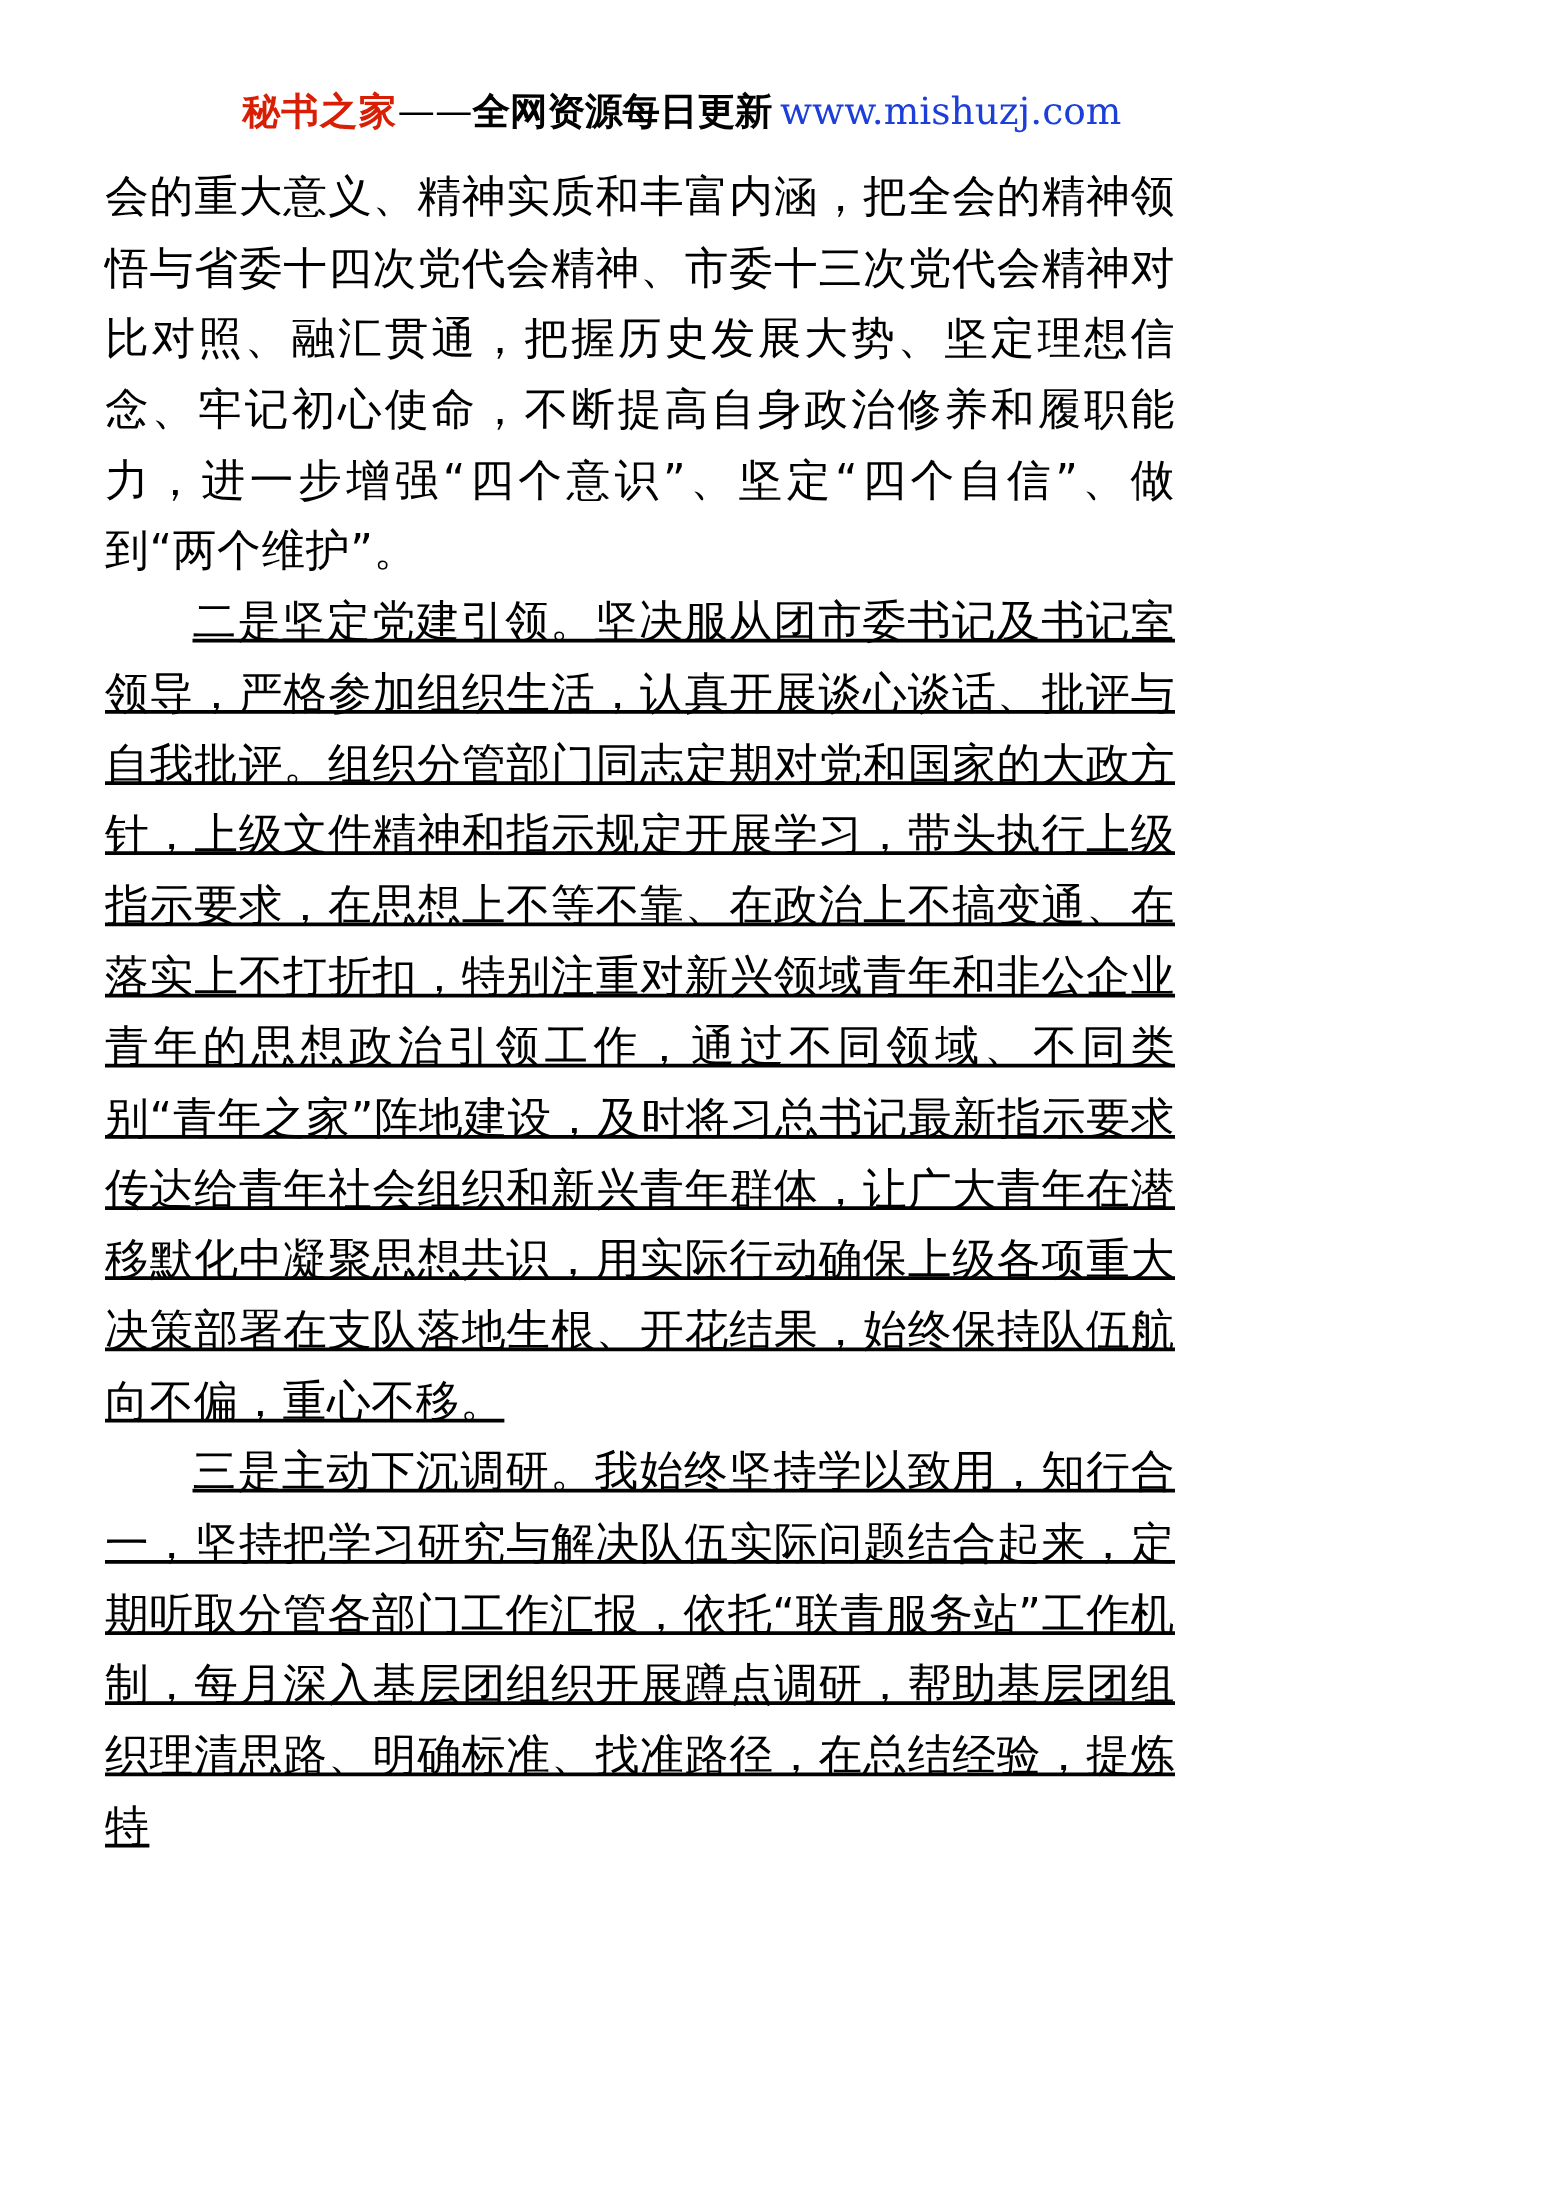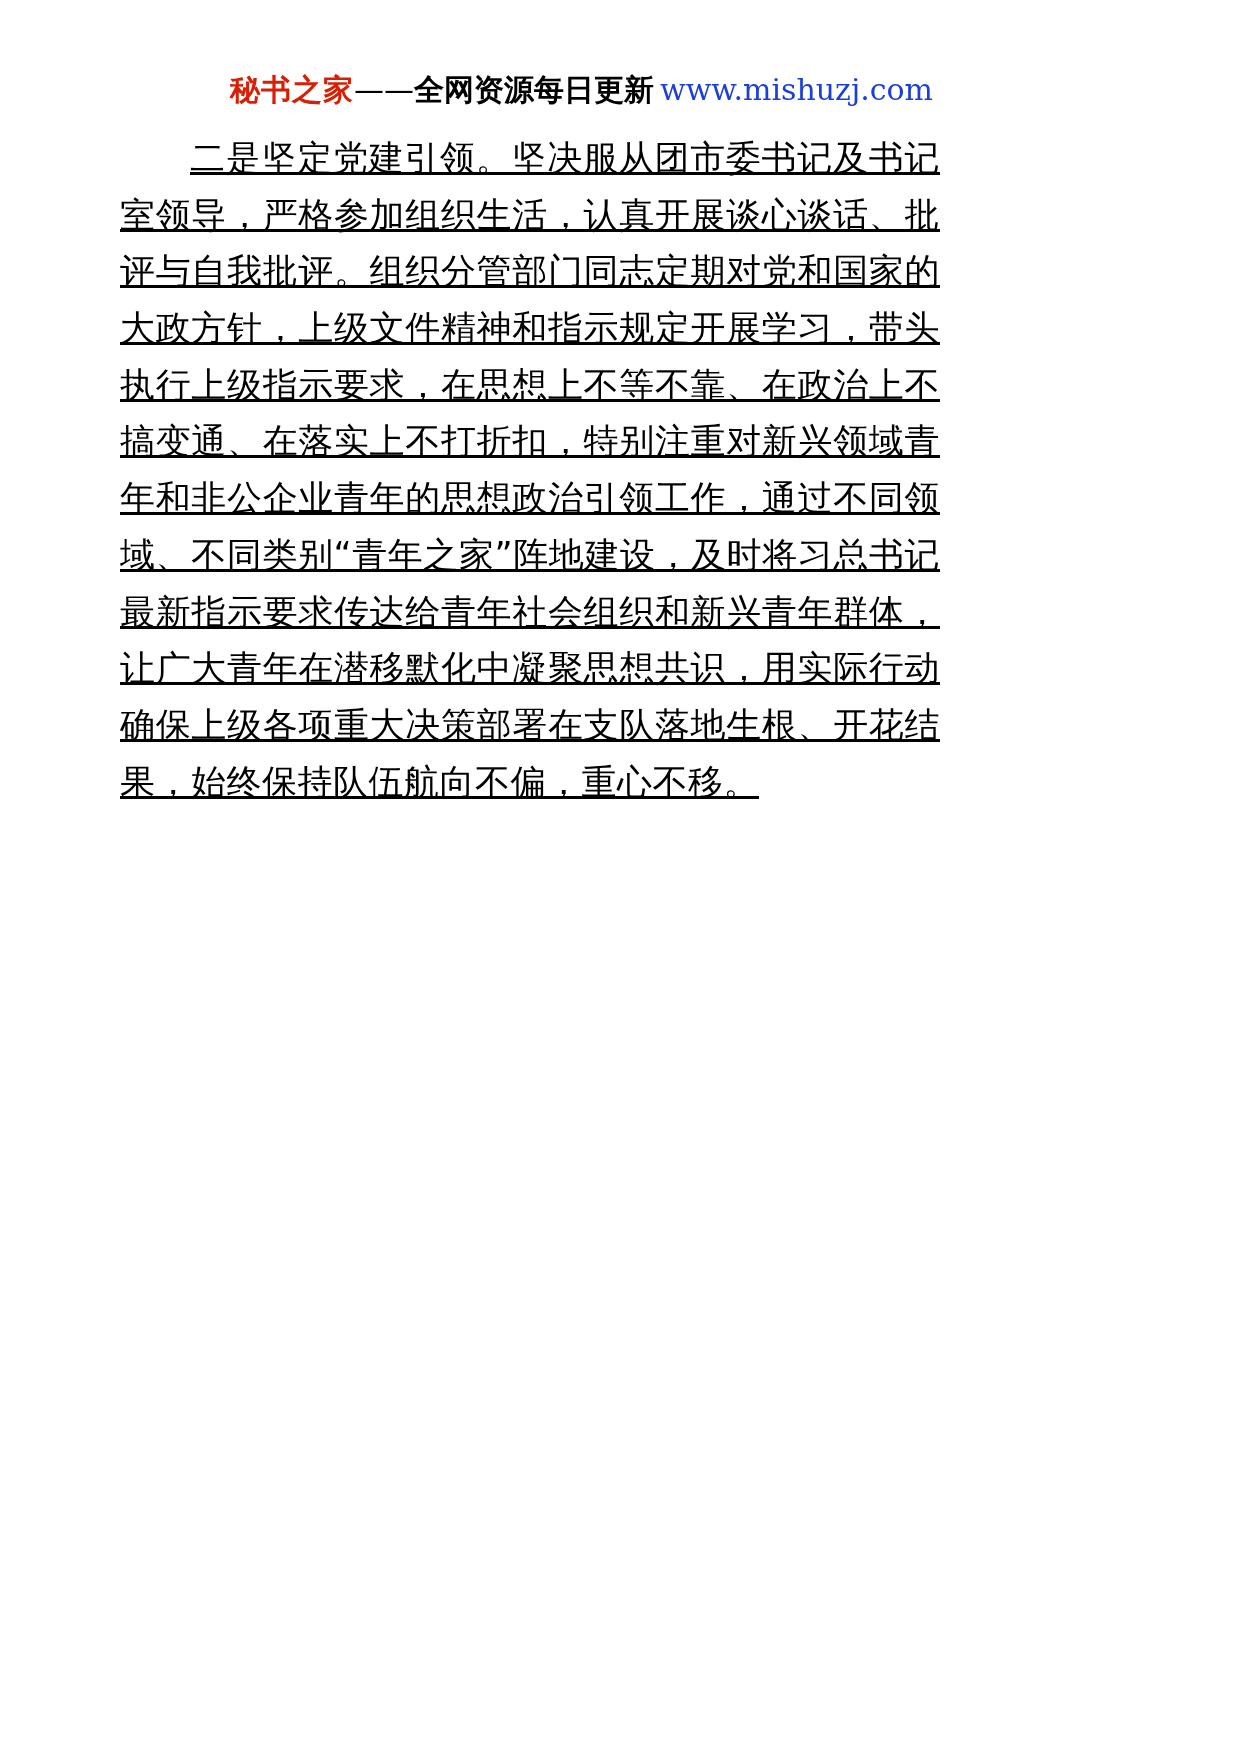--- a/index.html
+++ b/index.html
@@ -12,21 +12,21 @@
     height: 1754px;
     font-family: "DejaVu Sans", "Liberation Sans", sans-serif;
     color: #000000;
     position: relative;
     overflow: hidden;
   }
   .page {
     width: 1068px;
     height: 1754px;
     box-sizing: border-box;
-    padding: 72px 128px 60px 120px;
+    padding: 72px 128px 60px 84px;
     position: relative;
   }
   .watermark {
     font-size: 30px;
     line-height: 1.2;
     margin: 0 0 22px 110px;
     white-space: nowrap;
     font-family: "DejaVu Sans", "Liberation Sans", sans-serif;
   }
   .wm-brand {
@@ -66,16 +66,18 @@
 </head>
 <body>
 
 <div class="page">
 
   <div class="watermark">
     <span class="wm-brand">秘书之家</span><span class="wm-dash">——</span><span class="wm-text">全网资源每日更新</span><span class="wm-url">www.mishuzj.com</span>
   </div>
 
   <div class="body-text">
+    <p>会的重大意义、精神实质和丰富内涵，把全会的精神领悟与省委十四次党代会精神、市委十三次党代会精神对比对照、融汇贯通，把握历史发展大势、坚定理想信念、牢记初心使命，不断提高自身政治修养和履职能力，进一步增强“四个意识”、坚定“四个自信”、做到“两个维护”。</p>
     <p class="indent">二是坚定党建引领。坚决服从团市委书记及书记室领导，严格参加组织生活，认真开展谈心谈话、批评与自我批评。组织分管部门同志定期对党和国家的大政方针，上级文件精神和指示规定开展学习，带头执行上级指示要求，在思想上不等不靠、在政治上不搞变通、在落实上不打折扣，特别注重对新兴领域青年和非公企业青年的思想政治引领工作，通过不同领域、不同类别“青年之家”阵地建设，及时将习总书记最新指示要求传达给青年社会组织和新兴青年群体，让广大青年在潜移默化中凝聚思想共识，用实际行动确保上级各项重大决策部署在支队落地生根、开花结果，始终保持队伍航向不偏，重心不移。</p>
+    <p class="indent">三是主动下沉调研。我始终坚持学以致用，知行合一，坚持把学习研究与解决队伍实际问题结合起来，定期听取分管各部门工作汇报，依托“联青服务站”工作机制，每月深入基层团组织开展蹲点调研，帮助基层团组织理清思路、明确标准、找准路径，在总结经验，提炼特</p>
   </div>
 
 </div>
 
 </body></html>

